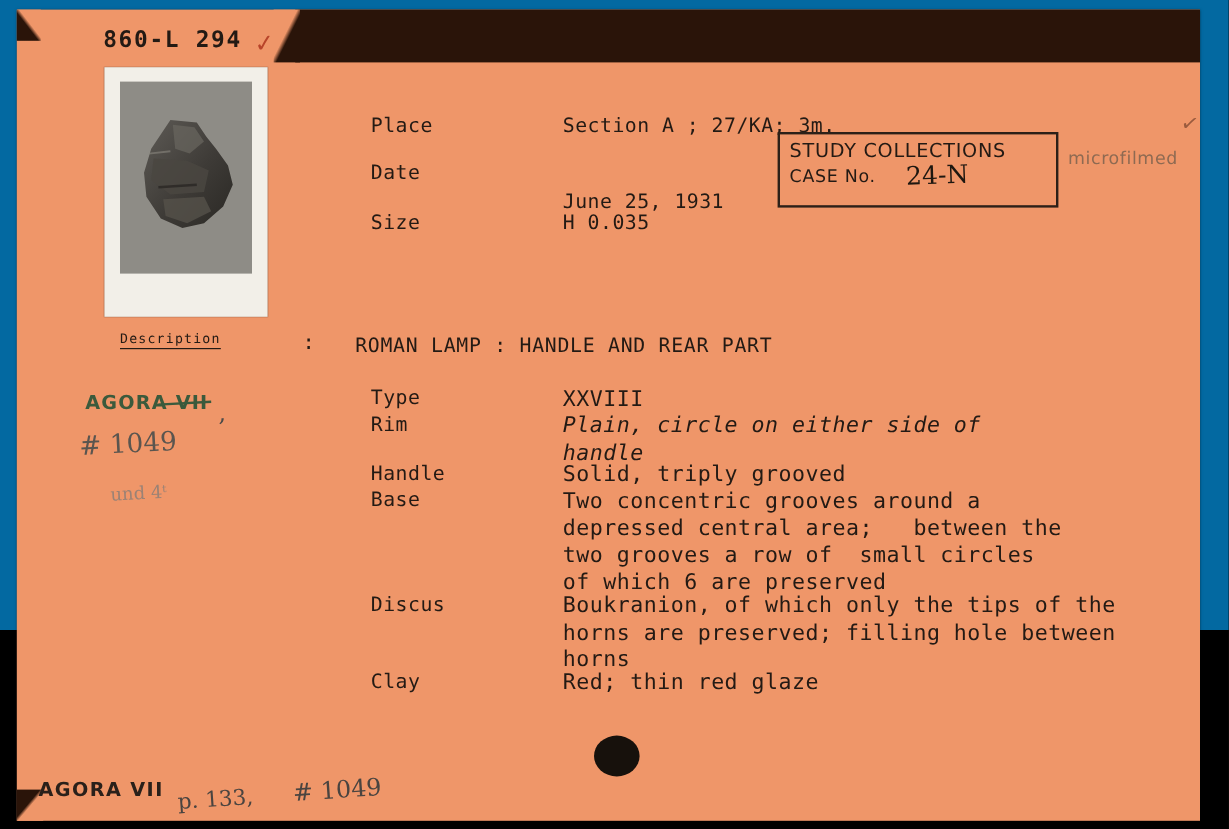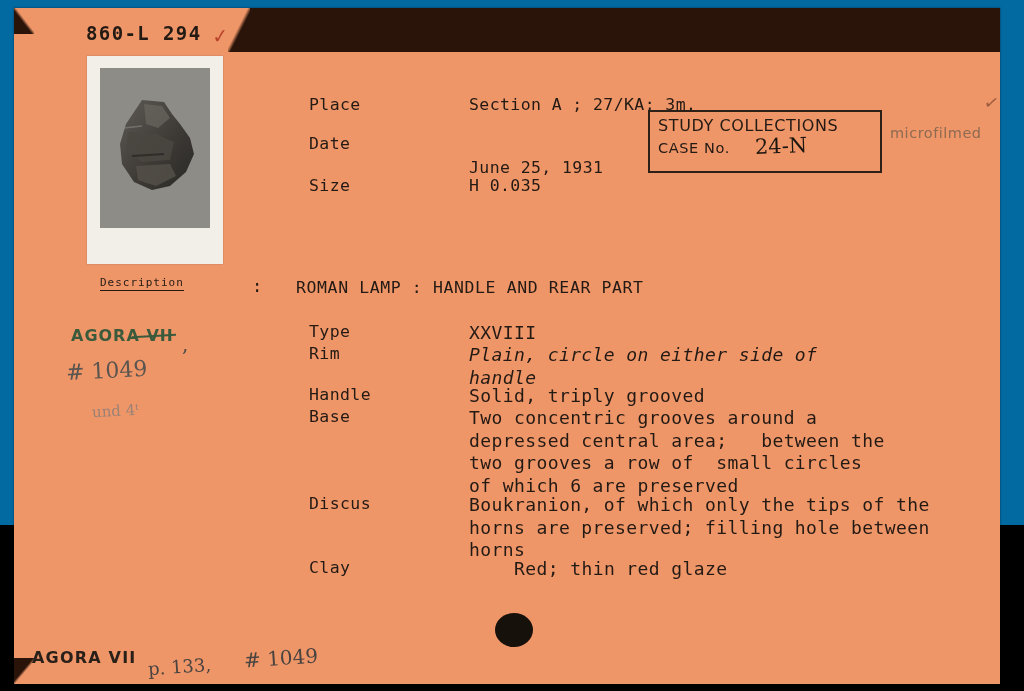--- a/index.html
+++ b/index.html
@@ -383,21 +383,21 @@
 depressed central area;   between the
 two grooves a row of  small circles
 of which 6 are preserved</div>
 
     <div class="typed attr-label" style="top:486px;">Discus</div>
     <div class="typed attr-value" style="top:486px;">Boukranion, of which only the tips of the
 horns are preserved; filling hole between
 horns</div>
 
     <div class="typed attr-label" style="top:550px;">Clay</div>
-    <div class="typed attr-value" style="top:550px;margin-left:45px;">Red; thin red glaze</div>
+    <div class="typed attr-value" style="top:550px;">Red; thin red glaze</div>
 
     <div id="agora-stamp">AGORA VII</div>
     <div id="agora-stamp-strike"></div>
     <div id="agora-comma">,</div>
     <div id="pencil-number"># 1049</div>
     <div id="pencil-faint">und 4ᵗ</div>
 
     <div id="punch-hole"></div>
 
     <div id="bottom-agora">AGORA VII</div>

